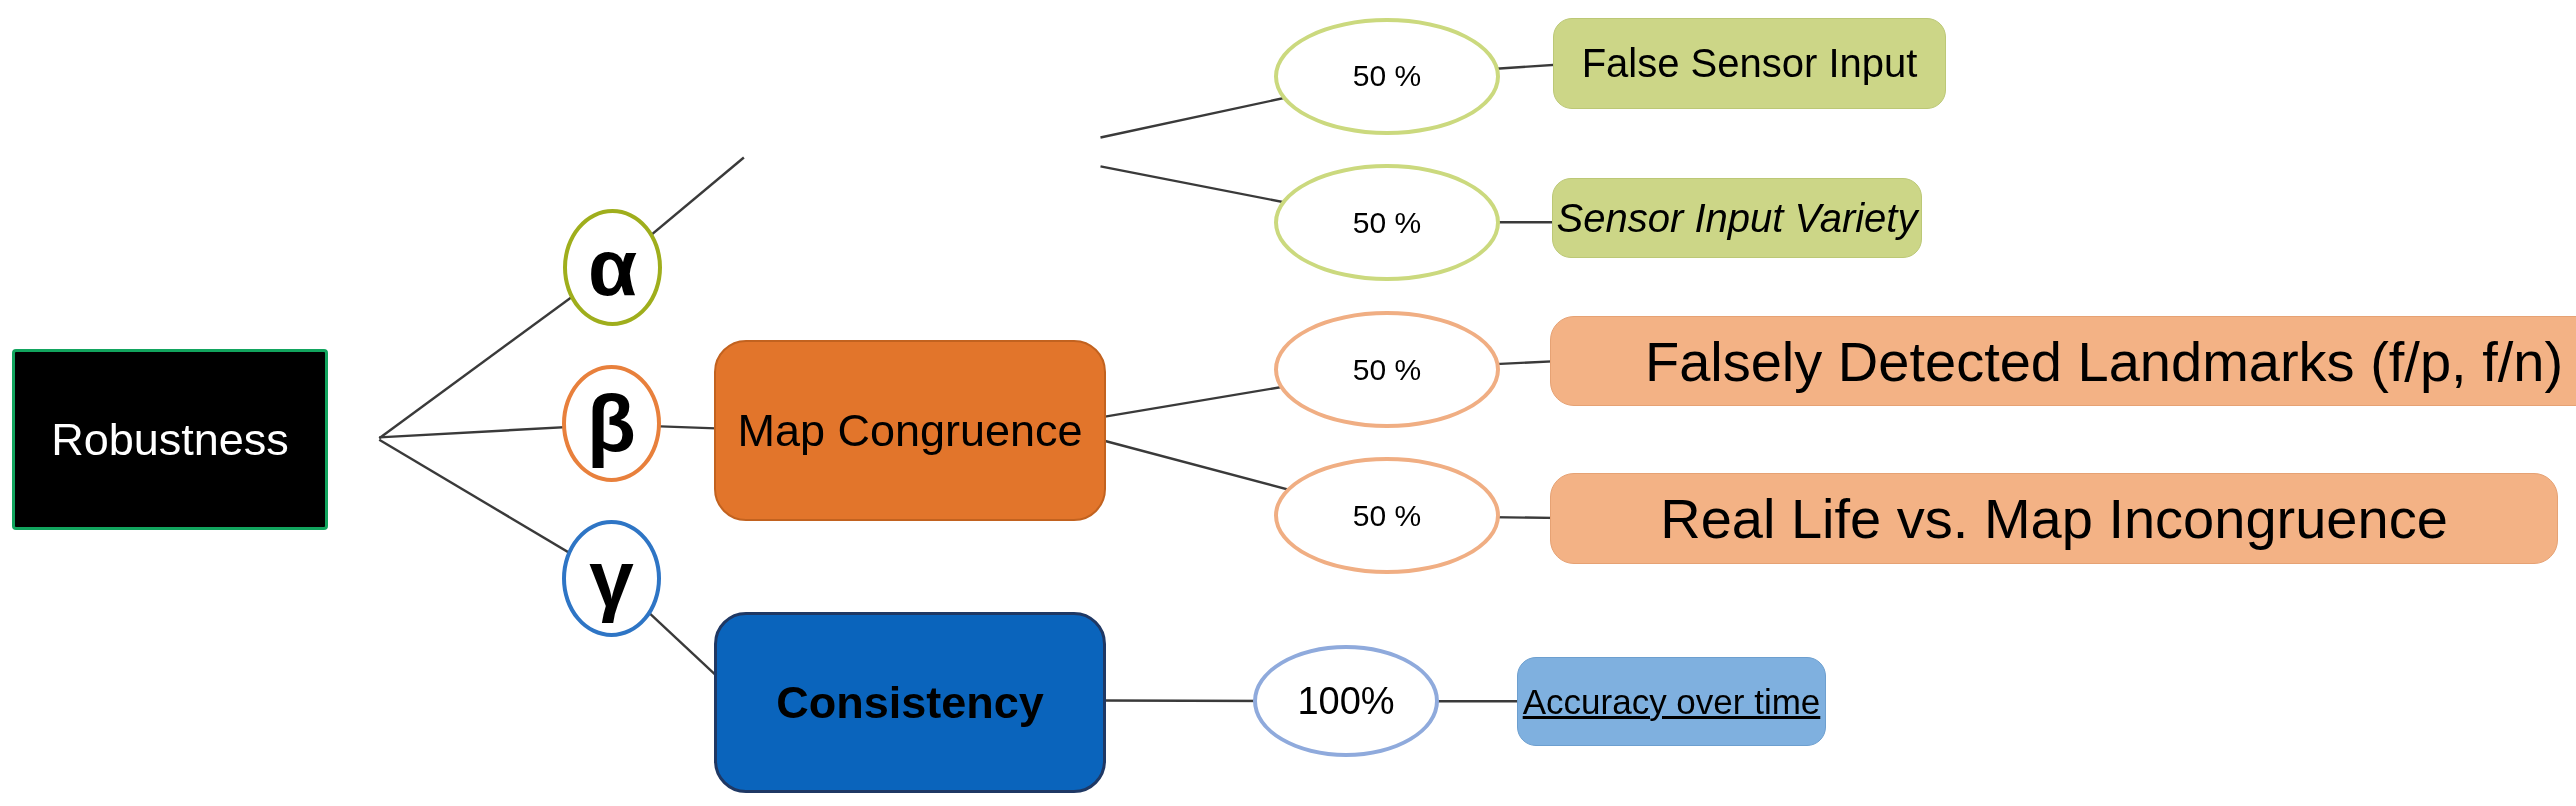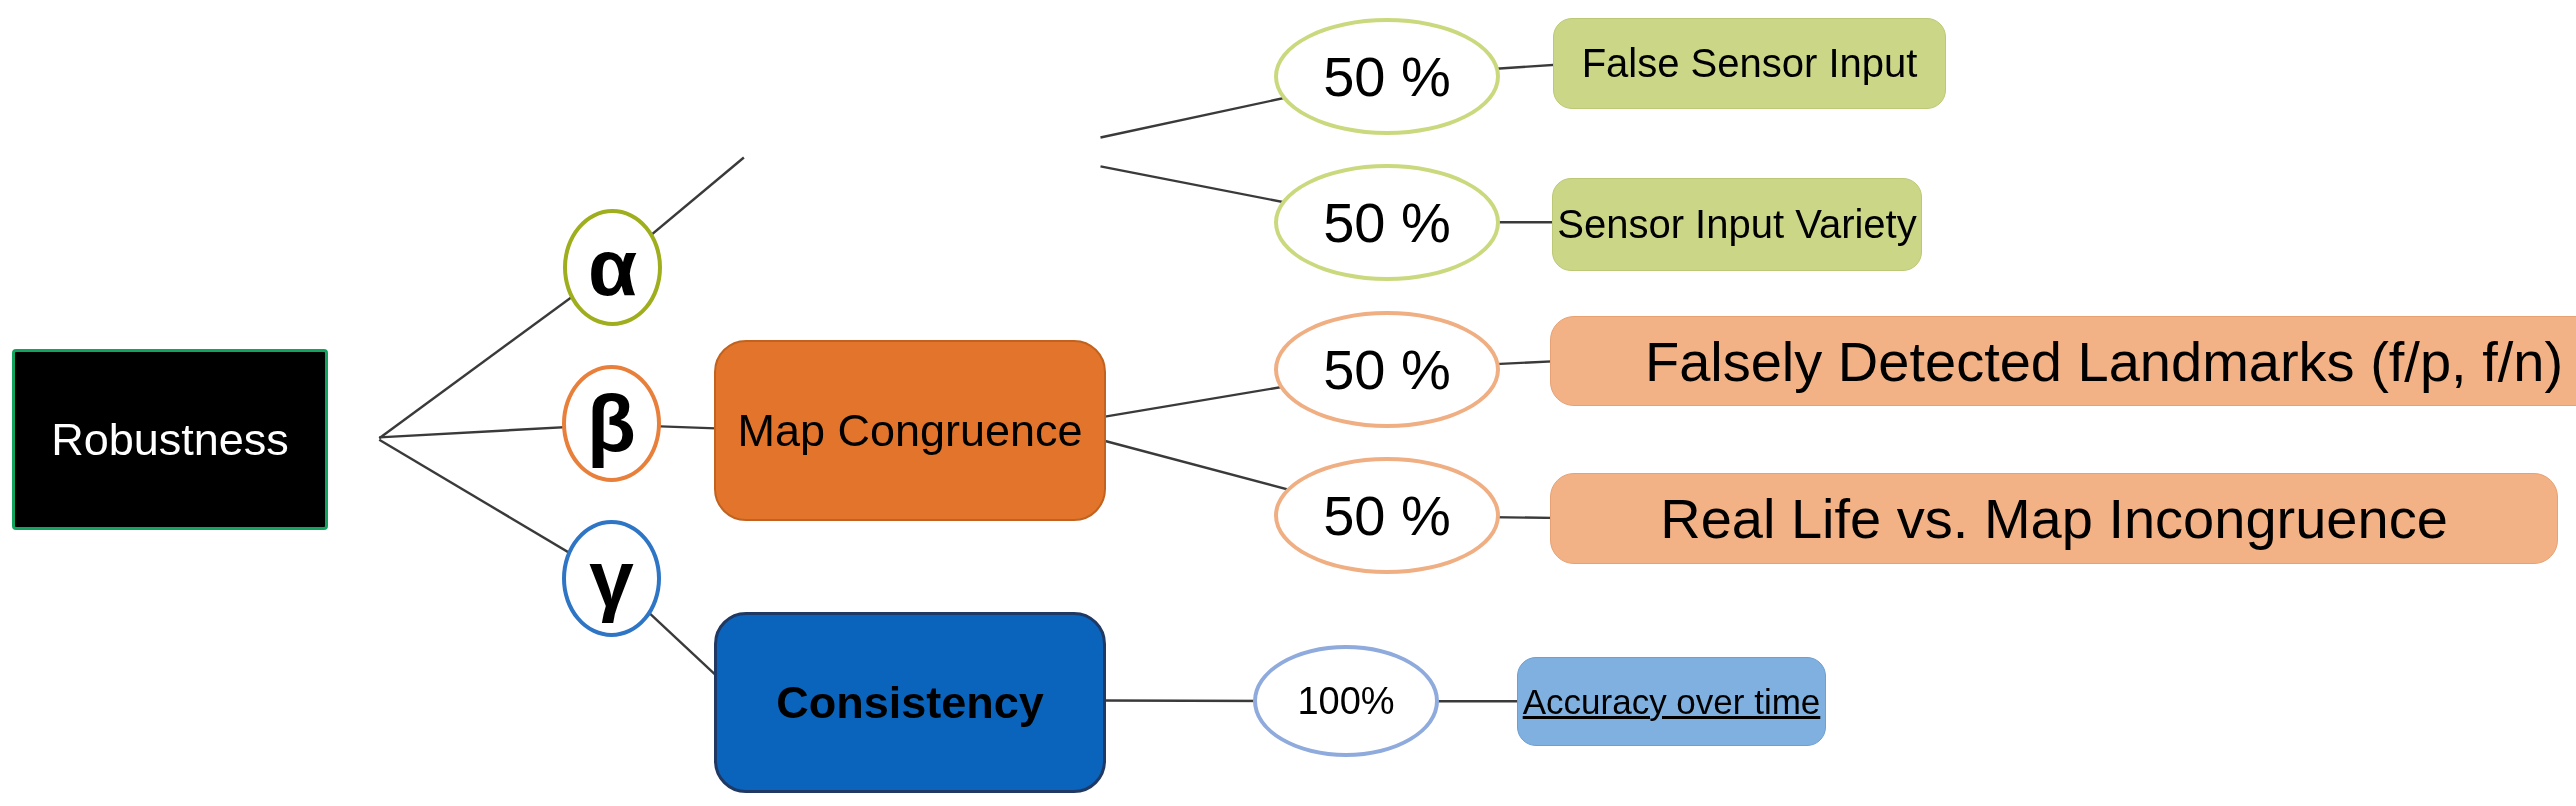--- a/index.html
+++ b/index.html
@@ -66,40 +66,40 @@
     top: 612px; height: 181px;
     background: var(--consistency-fill, #0a64bc);
     border: 3.2px solid var(--consistency-border, #1f3864);
     font-weight: bold;
   }
 
   .weight {
     width: 226px; height: 117px;
     background: #ffffff;
     border-radius: 50%;
-    font-size: 56px;
+    font-size: 30px;
   }
   .w-olive { border: 4px solid var(--ellipse-olive, #cbd97e); }
   .w-peach { border: 4px solid var(--ellipse-peach, #f0ae83); }
   .w-a1 { left: 1274px; top: 17.6px; }
   .w-a2 { left: 1274px; top: 164px; }
   .w-b1 { left: 1274px; top: 311px; }
   .w-b2 { left: 1274px; top: 457px; }
   .w-c1 {
     left: 1253px; top: 645px; width: 186px; height: 112px;
     border: 4px solid var(--ellipse-blue, #8faadc);
     font-size: 38px;
   }
 
   .leaf { border-radius: 19px; font-size: 40px; }
   .leaf-olive { background: var(--leaf-olive, #ccd687); border: 1.6px solid var(--leaf-olive-border, #bcc876); }
   .leaf-peach { background: var(--leaf-peach, #f3b285); border: 1.6px solid var(--leaf-peach-border, #e6a274); border-radius: 24px; }
   .leaf-blue  { background: var(--leaf-blue, #7fb0df); border: 1.6px solid var(--leaf-blue-border, #6d9fcf); text-decoration: underline; }
   .leaf-1 { left: 1553px; top: 18.4px;  width: 393px;  height: 91px; }
-  .leaf-2 { left: 1552px; top: 178px; width: 370px;  height: 93px; }
+  .leaf-2 { left: 1552px; top: 178px; width: 370px;  height: 80px; font-style: italic; }
   .leaf-3 { left: 1550px; top: 316px; width: 1108px; height: 90px; font-size: 56px; }
   .leaf-4 { left: 1550px; top: 473px; width: 1008px; height: 91px; font-size: 56px; }
   .leaf-5 { left: 1517px; top: 657px; width: 309px;  height: 89px; font-size: 35px; }
 </style>
 </head>
 <body>
 
 <div id="stage">
 
   <svg id="wires" width="2576" height="806" aria-hidden="true" viewBox="0 0 3221 1008">

